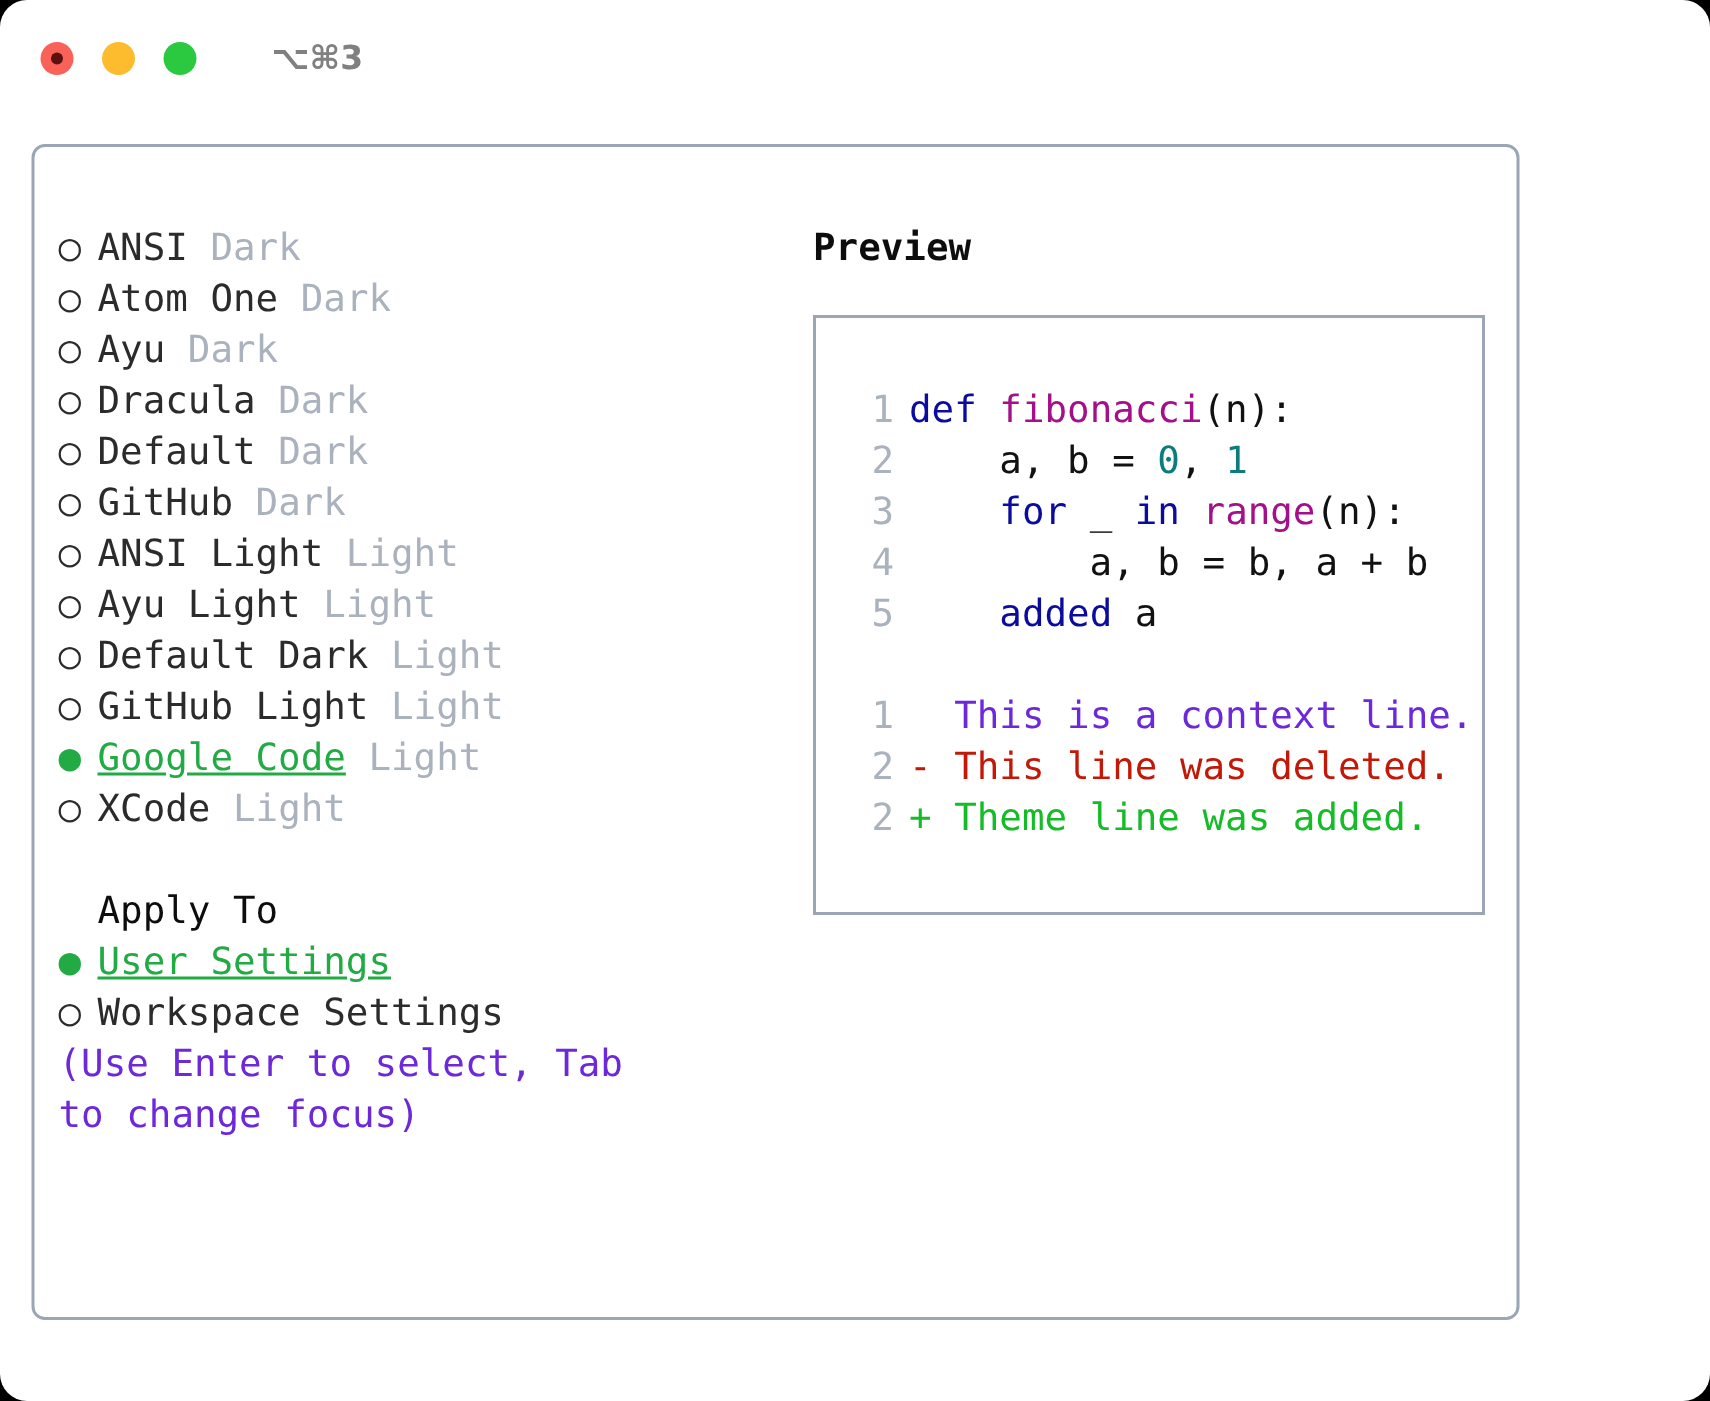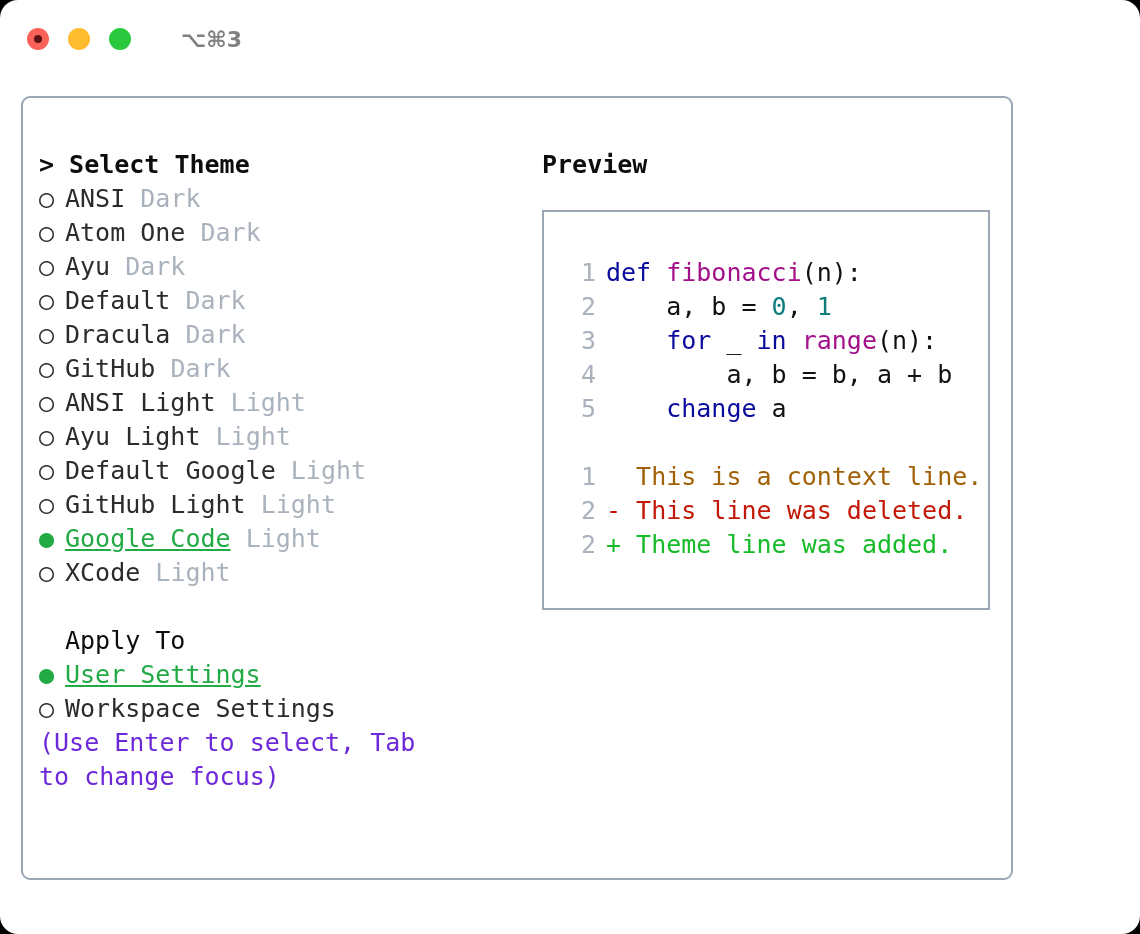--- a/index.html
+++ b/index.html
@@ -165,51 +165,50 @@
     display: inline-block;
     width: 34px;
     text-align: right;
     color: #aab2bd;
     margin-right: 10px;
   }
   .kw   { color: #0b0b9e; }
   .fn   { color: #a3108a; }
   .num  { color: #0d7c7c; }
   .pln  { color: #111111; }
-  .diff-ctx { color: #a16207; }
+  .diff-ctx { color: #6d28d9; }
   .diff-del { color: #c21807; }
   .diff-add { color: #16bb28; }
   .gap-line { height: 34px; }
 </style>
 </head>
 <body>
 
 <div id="window">
 
   <div id="titlebar">
     <div class="light red"></div>
     <div class="light yellow"></div>
     <div class="light green"></div>
     <div id="shortcut">⌥⌘3</div>
   </div>
 
   <div id="panel">
 
     <div id="left-col">
-      <div class="hdr">&gt; Select Theme</div>
       <div id="theme-list">
           <div class="opt"><span class="bullet">○</span><span class="label">ANSI</span><span> </span><span class="variant">Dark</span></div>
           <div class="opt"><span class="bullet">○</span><span class="label">Atom One</span><span> </span><span class="variant">Dark</span></div>
           <div class="opt"><span class="bullet">○</span><span class="label">Ayu</span><span> </span><span class="variant">Dark</span></div>
+          <div class="opt"><span class="bullet">○</span><span class="label">Dracula</span><span> </span><span class="variant">Dark</span></div>
           <div class="opt"><span class="bullet">○</span><span class="label">Default</span><span> </span><span class="variant">Dark</span></div>
-          <div class="opt"><span class="bullet">○</span><span class="label">Dracula</span><span> </span><span class="variant">Dark</span></div>
           <div class="opt"><span class="bullet">○</span><span class="label">GitHub</span><span> </span><span class="variant">Dark</span></div>
           <div class="opt"><span class="bullet">○</span><span class="label">ANSI Light</span><span> </span><span class="variant">Light</span></div>
           <div class="opt"><span class="bullet">○</span><span class="label">Ayu Light</span><span> </span><span class="variant">Light</span></div>
-          <div class="opt"><span class="bullet">○</span><span class="label">Default Google</span><span> </span><span class="variant">Light</span></div>
+          <div class="opt"><span class="bullet">○</span><span class="label">Default Dark</span><span> </span><span class="variant">Light</span></div>
           <div class="opt"><span class="bullet">○</span><span class="label">GitHub Light</span><span> </span><span class="variant">Light</span></div>
           <div class="opt selected"><span class="bullet sel">●</span><span class="label">Google Code</span><span> </span><span class="variant">Light</span></div>
           <div class="opt"><span class="bullet">○</span><span class="label">XCode</span><span> </span><span class="variant">Light</span></div>
         </div>
 
       <div class="spacer-block"></div>
 
       <div class="section-hdr">Apply To</div>
       <div id="apply-list">
           <div class="opt selected"><span class="bullet sel">●</span><span class="label">User Settings</span></div>
@@ -220,21 +219,21 @@
     </div>
 
     <div id="right-col">
       <div id="preview-title">Preview</div>
       <div id="preview-box">
         <div id="code-block">
             <div class="code-line"><span class="ln">1</span><span class="kw">def</span><span class="pln"> </span><span class="fn">fibonacci</span><span class="pln">(n):</span></div>
             <div class="code-line"><span class="ln">2</span><span class="pln">    a, b = </span><span class="num">0</span><span class="pln">, </span><span class="num">1</span></div>
             <div class="code-line"><span class="ln">3</span><span class="pln">    </span><span class="kw">for</span><span class="pln"> _ </span><span class="kw">in</span><span class="pln"> </span><span class="fn">range</span><span class="pln">(n):</span></div>
             <div class="code-line"><span class="ln">4</span><span class="pln">        a, b = b, a + b</span></div>
-            <div class="code-line"><span class="ln">5</span><span class="pln">    </span><span class="kw">change</span><span class="pln"> a</span></div>
+            <div class="code-line"><span class="ln">5</span><span class="pln">    </span><span class="kw">added</span><span class="pln"> a</span></div>
           </div>
         <div class="gap-line"></div>
         <div id="diff-block">
             <div class="code-line"><span class="ln">1</span><span class="diff-ctx"> </span><span class="diff-ctx"> This is a context line.</span></div>
             <div class="code-line"><span class="ln">2</span><span class="diff-del">-</span><span class="diff-del"> This line was deleted.</span></div>
             <div class="code-line"><span class="ln">2</span><span class="diff-add">+</span><span class="diff-add"> Theme line was added.</span></div>
           </div>
       </div>
     </div>
 

